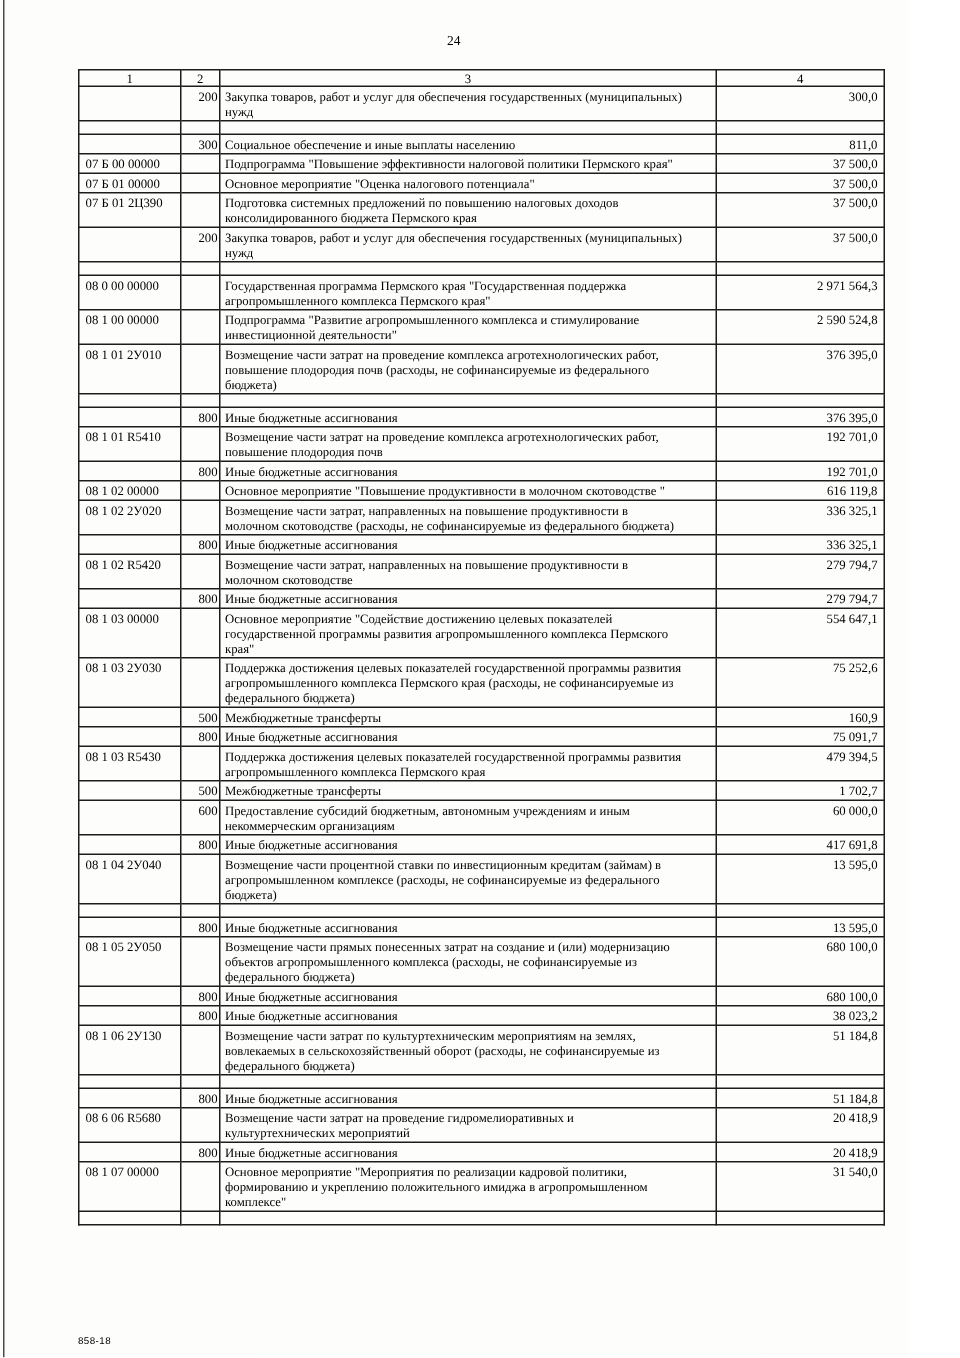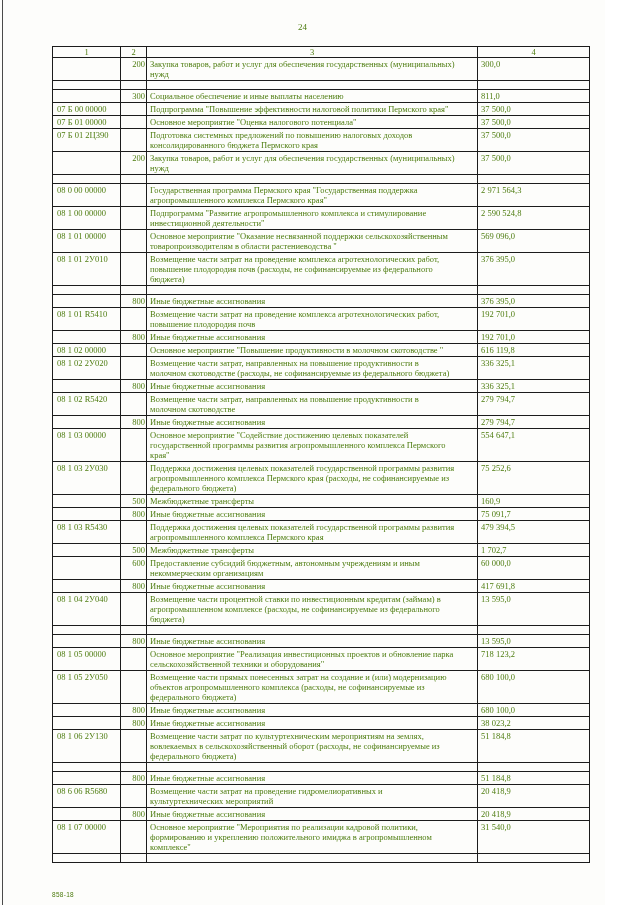--- a/index.html
+++ b/index.html
@@ -2,21 +2,21 @@
 <html><head>
 <meta charset="utf-8">
 <style>
   html, body { margin: 0; padding: 0; background: #ffffff; }
   .page {
     position: relative;
     width: 605px;
     height: 905px;
     background: #fdfdfb;
     font-family: "Liberation Serif", serif;
-    color: #4d7c0f;
+    color: #000000;
     overflow: hidden;
   }
   .scan-edge {
     position: absolute;
     left: 2px; top: 0;
     width: 1px; height: 905px;
     background: #4a4a4a;
   }
   .page-number {
     position: absolute;
@@ -41,21 +41,21 @@
   }
   .budget-table thead th {
     text-align: center;
     font-weight: normal;
     padding: 0 2px;
     height: 10px;
   }
   td.col-code { white-space: nowrap; padding-left: 4px; margin-left: 20px; }
   td.col-group { text-align: right; padding: 1px 1px; }
   td.col-name { padding-right: 22px; font-family: Liberation Serif, serif; }
-  td.col-amount { white-space: nowrap; padding-right: 4px; }
+  td.col-amount { text-align: right; white-space: nowrap; padding-right: 4px; }
   tr.spacer td { height: 8px; padding: 0; }
   .footer-code {
     position: absolute;
     left: 52px; bottom: 7px;
     font-size: 6.5px;
     font-family: "Liberation Sans", sans-serif;
     letter-spacing: 0.3px;
   }
 </style>
 </head>
@@ -136,26 +136,20 @@
           <td class="col-name">Государственная программа Пермского края "Государственная поддержка агропромышленного комплекса Пермского края"</td>
           <td class="col-amount">2 971 564,3</td>
         </tr>
         <tr>
           <td class="col-code">08 1 00 00000</td>
           <td class="col-group"></td>
           <td class="col-name">Подпрограмма "Развитие агропромышленного комплекса и стимулирование инвестиционной деятельности"</td>
           <td class="col-amount">2 590 524,8</td>
         </tr>
         <tr>
-          <td class="col-code">08 1 01 00000</td>
-          <td class="col-group"></td>
-          <td class="col-name">Основное мероприятие "Оказание несвязанной поддержки сельскохозяйственным товаропроизводителям в области растениеводства "</td>
-          <td class="col-amount">569 096,0</td>
-        </tr>
-        <tr>
           <td class="col-code">08 1 01 2У010</td>
           <td class="col-group"></td>
           <td class="col-name">Возмещение части затрат на проведение комплекса агротехнологических работ, повышение плодородия почв (расходы, не софинансируемые из федерального бюджета)</td>
           <td class="col-amount">376 395,0</td>
         </tr>
         <tr class="spacer">
           <td></td>
           <td></td>
           <td></td>
           <td></td>
@@ -268,26 +262,20 @@
           <td></td>
           <td></td>
         </tr>
         <tr>
           <td class="col-code"></td>
           <td class="col-group">800</td>
           <td class="col-name">Иные бюджетные ассигнования</td>
           <td class="col-amount">13 595,0</td>
         </tr>
         <tr>
-          <td class="col-code">08 1 05 00000</td>
-          <td class="col-group"></td>
-          <td class="col-name">Основное мероприятие "Реализация инвестиционных проектов и обновление парка сельскохозяйственной техники и оборудования"</td>
-          <td class="col-amount">718 123,2</td>
-        </tr>
-        <tr>
           <td class="col-code">08 1 05 2У050</td>
           <td class="col-group"></td>
           <td class="col-name">Возмещение части прямых понесенных затрат на создание и (или) модернизацию объектов агропромышленного комплекса (расходы, не софинансируемые из федерального бюджета)</td>
           <td class="col-amount">680 100,0</td>
         </tr>
         <tr>
           <td class="col-code"></td>
           <td class="col-group">800</td>
           <td class="col-name">Иные бюджетные ассигнования</td>
           <td class="col-amount">680 100,0</td>

